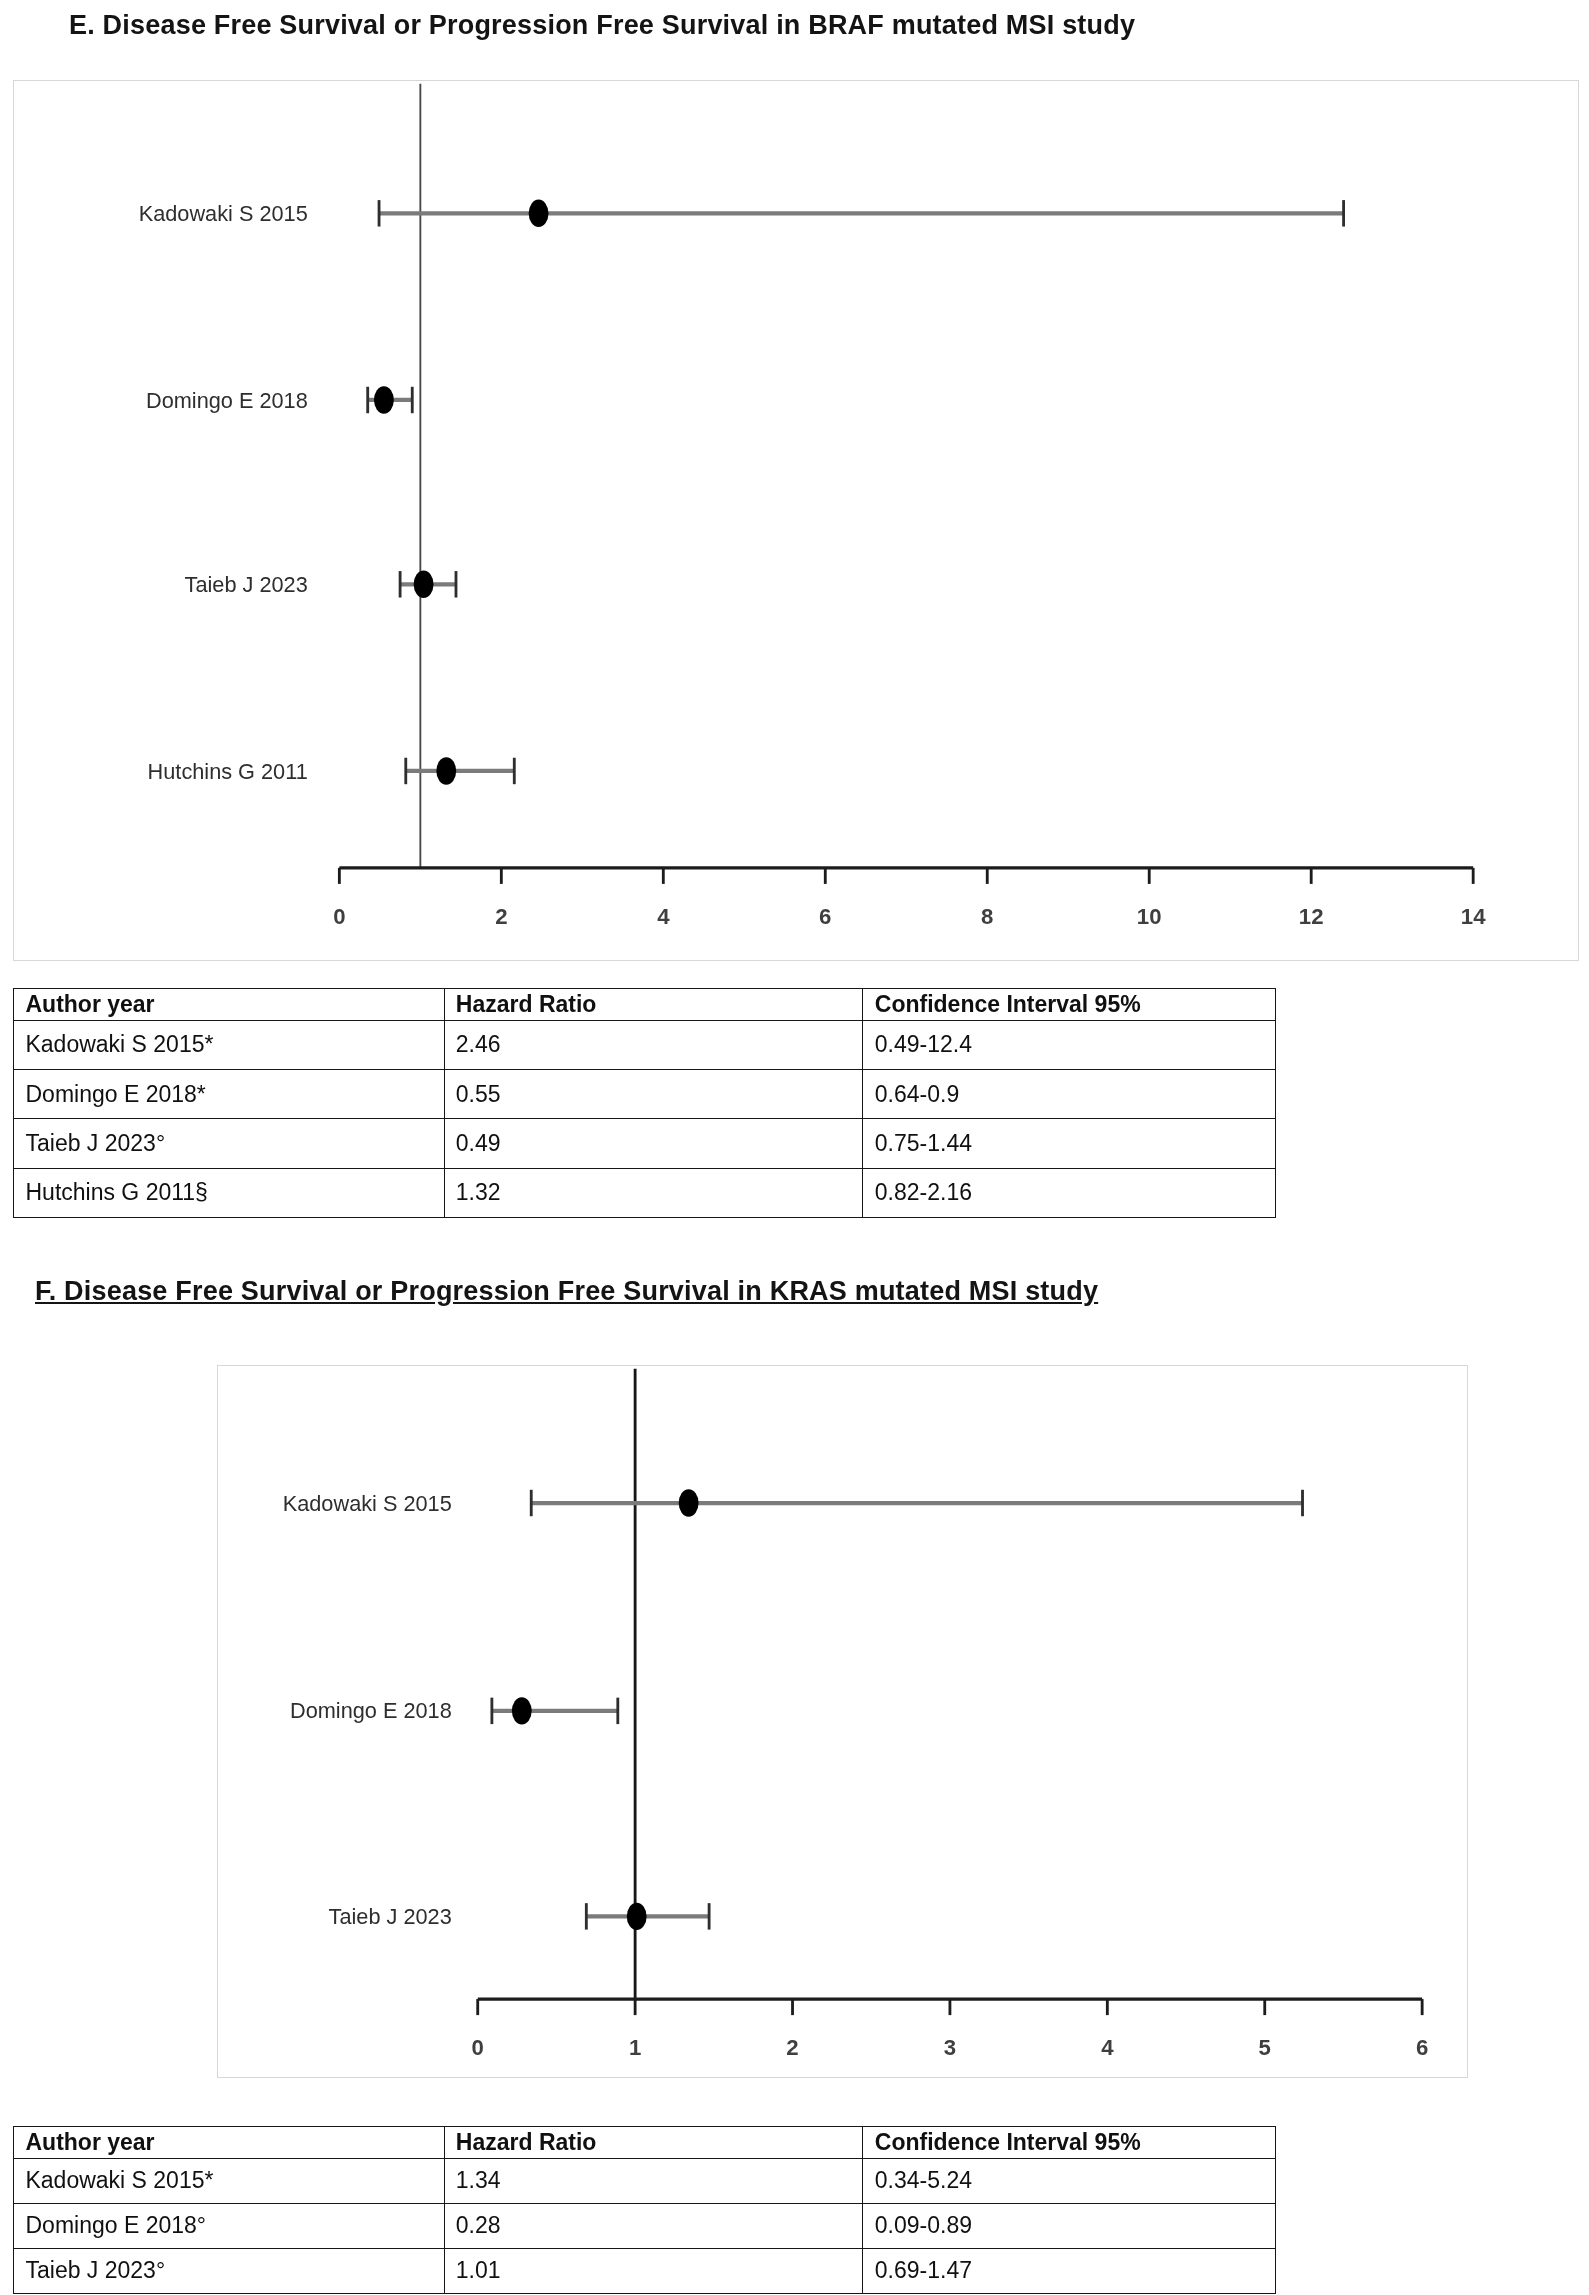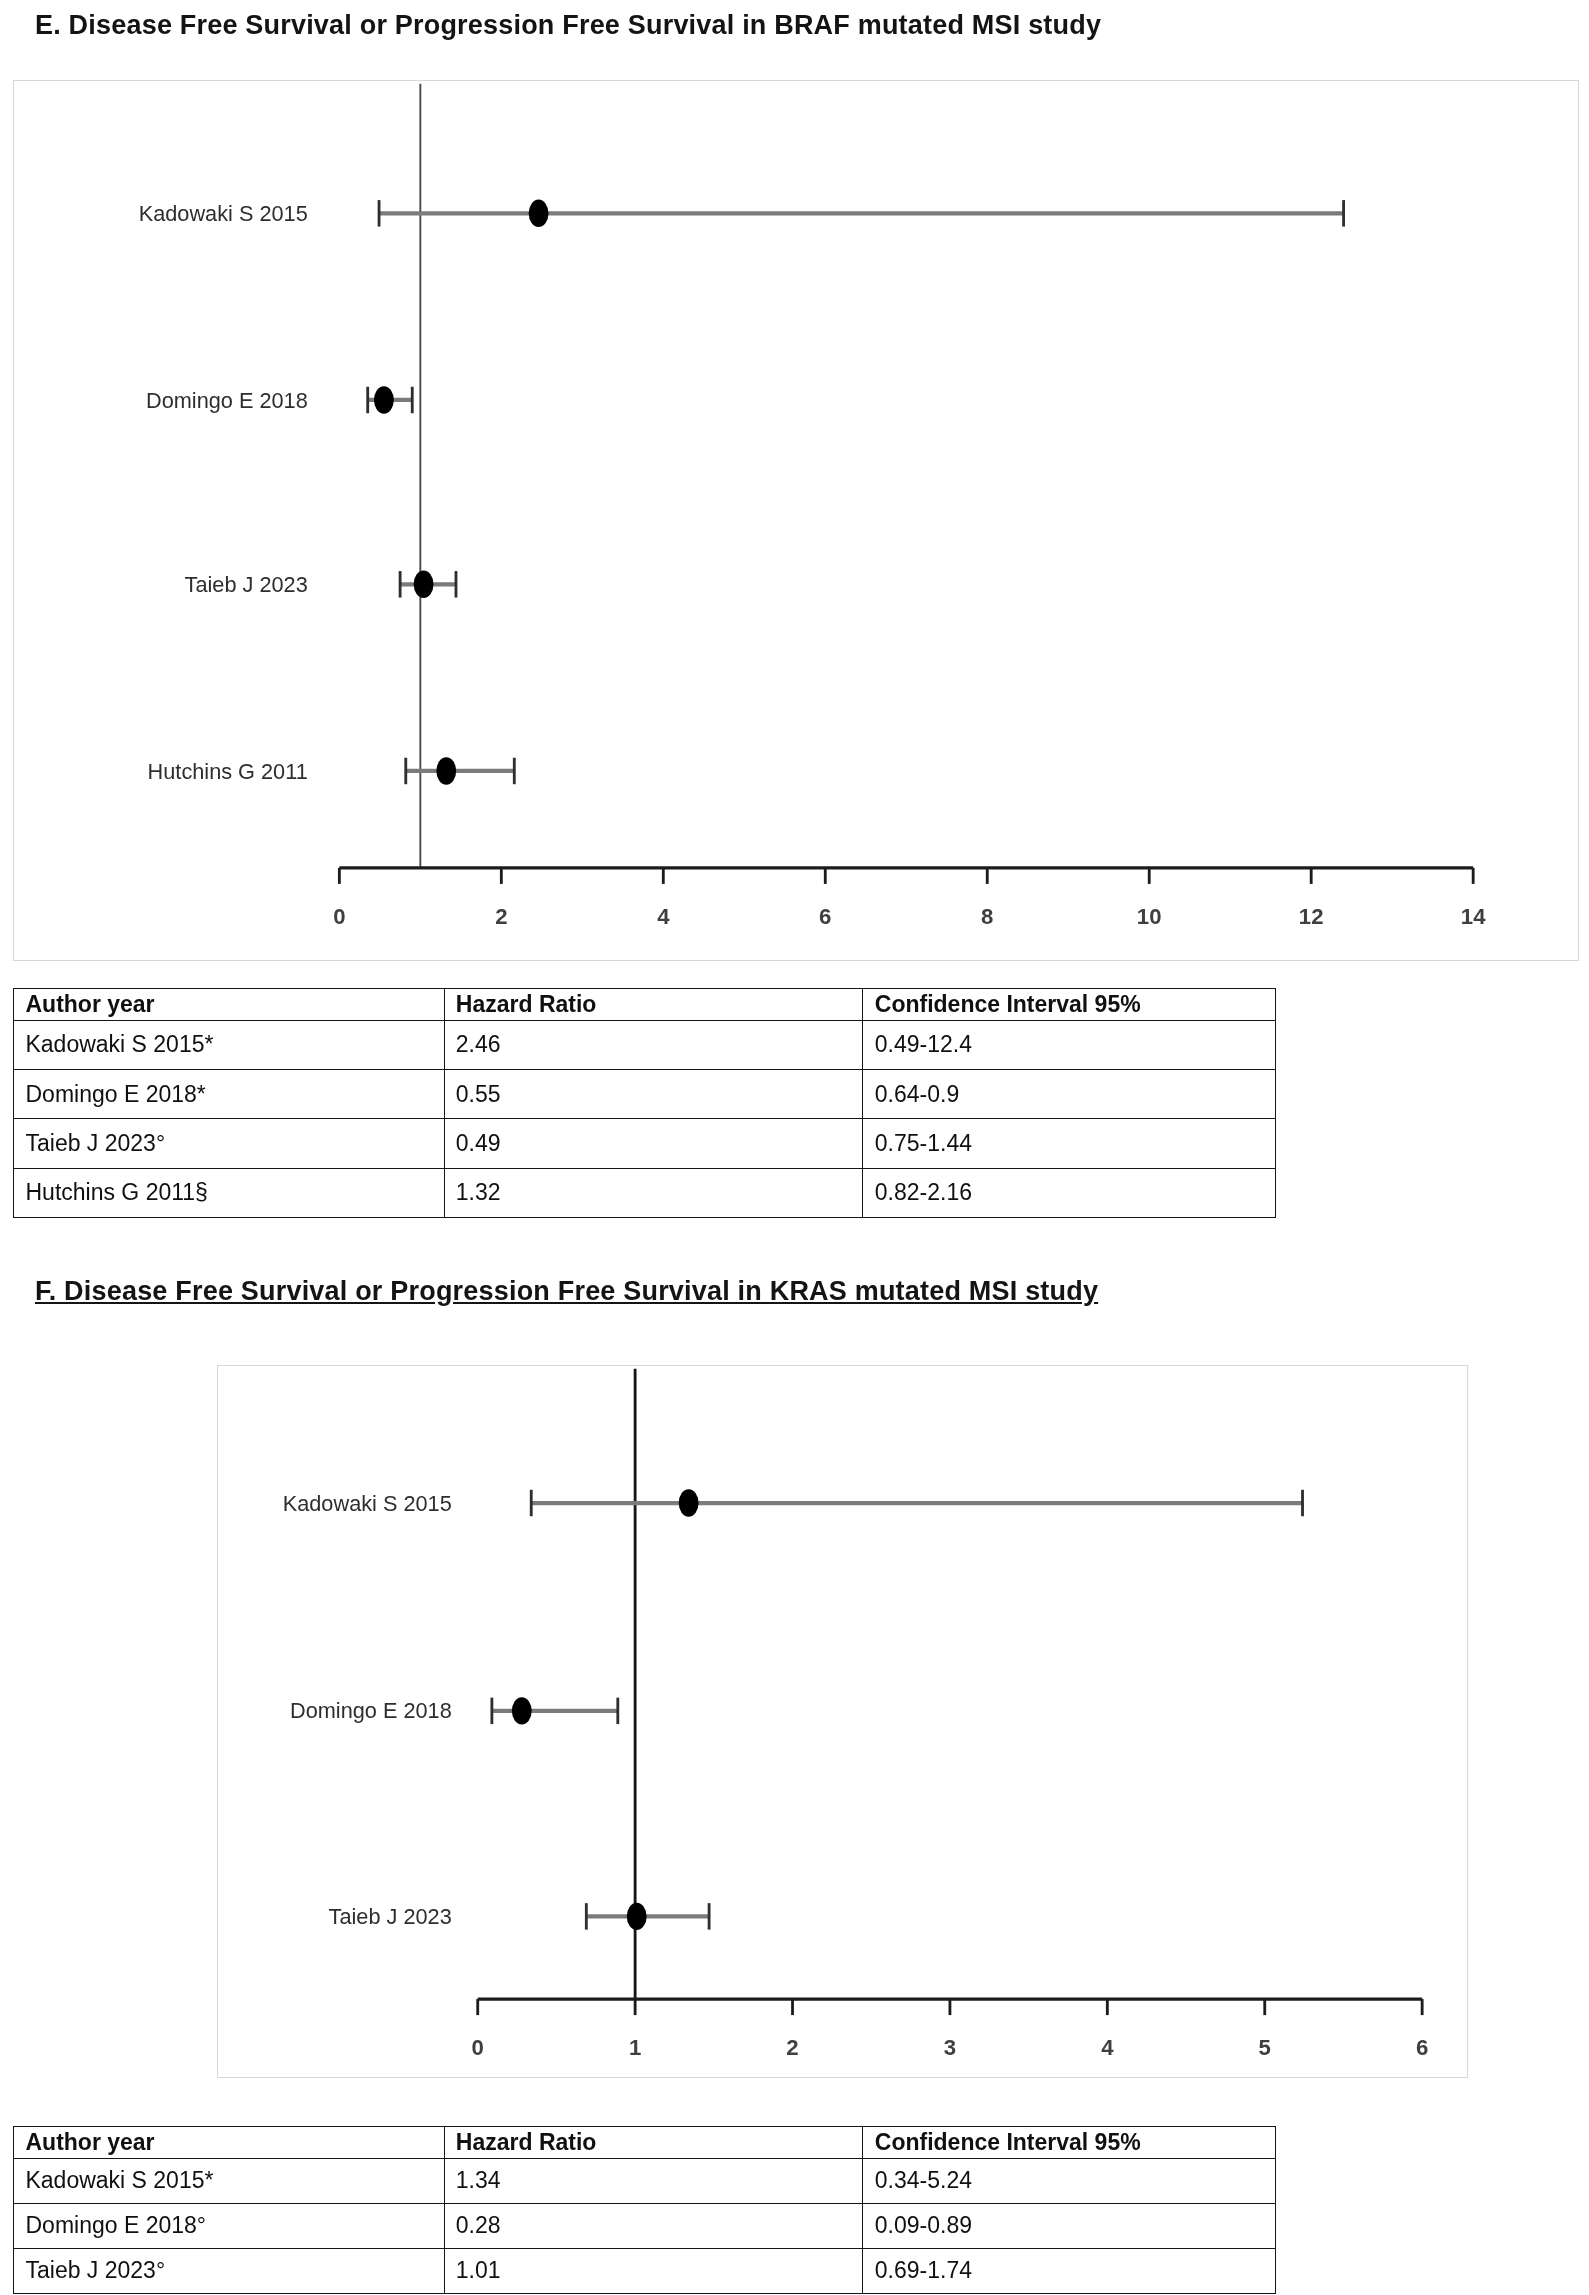--- a/index.html
+++ b/index.html
@@ -1,20 +1,20 @@
 <!DOCTYPE html>
 <html style="font-size:7.6px"><head>
 <meta charset="utf-8">
 <style>
   html,body{margin:0;padding:0;background:#ffffff;}
   .page{position:relative;width:1590px;height:2295px;background:#ffffff;overflow:hidden;
         font-family:"Liberation Sans",sans-serif;}
   .panel-title{position:absolute;left:35px;font-size:27px;font-weight:700;color:#141414;
                letter-spacing:0.2px;white-space:nowrap;}
-  #title-e{top:10.4px;}
+  #title-e{top:10.4px;margin-left:34px;}
   #title-f{top:1276px;text-decoration:underline;}
   .plot-box{position:absolute;background:#ffffff;border:1.4px solid #d7d7d7;}
   #plot-e{left:13.2px;top:80px;width:1564px;height:879px;}
   #plot-f{left:217px;top:1365px;width:1249px;height:711px;}
   .plot-box svg{position:absolute;left:0;top:0;width:100%;height:100%;}
   svg text{font-family:"Liberation Sans",sans-serif;}
   .study-label{font-size:46px;fill:#2e2e2e;}
   .tick-label{font-size:47px;font-weight:700;fill:#3f3f3f;}
   .data-table{position:absolute;left:13.2px;width:1263px;border-collapse:collapse;
               table-layout:fixed;background:#ffffff;}
@@ -184,19 +184,19 @@
           <td>0.34-5.24</td>
         </tr>
         <tr>
           <td>Domingo E 2018°</td>
           <td>0.28</td>
           <td>0.09-0.89</td>
         </tr>
         <tr>
           <td>Taieb J 2023°</td>
           <td>1.01</td>
-          <td>0.69-1.74</td>
+          <td>0.69-1.47</td>
         </tr>
       </tbody>
     </table>
 
 </div>
 
 
 </body></html>

